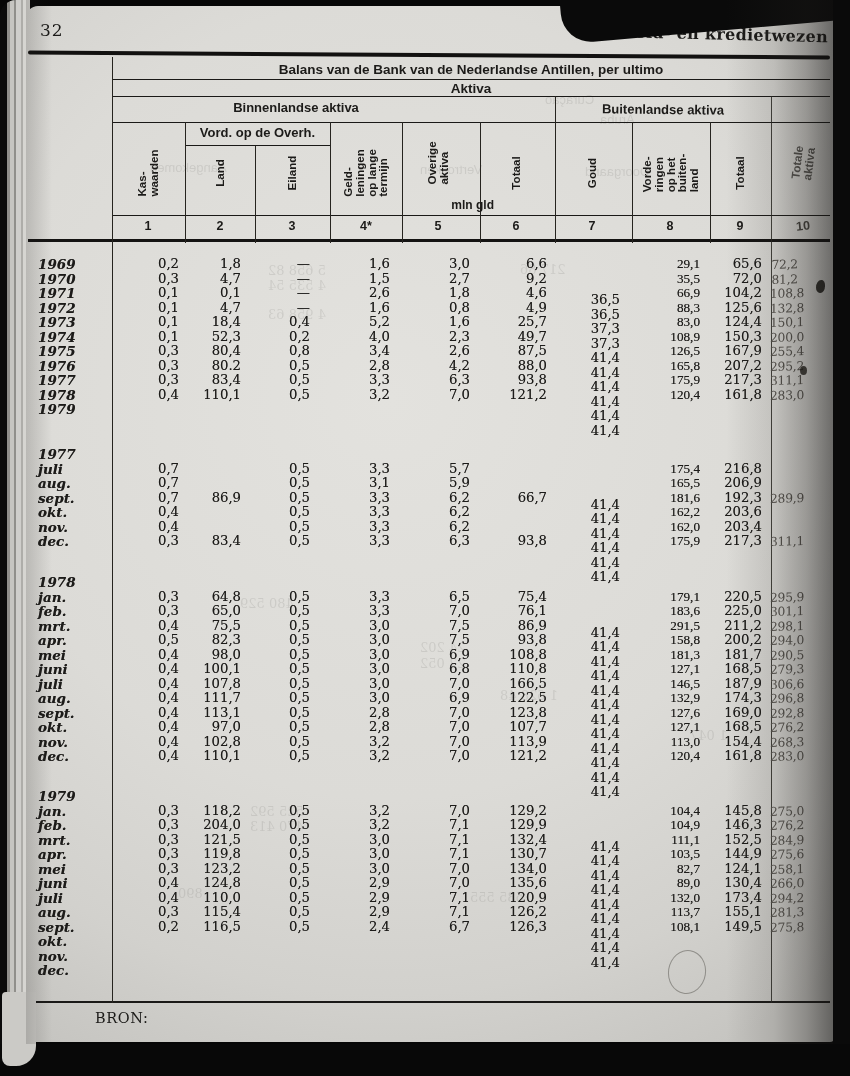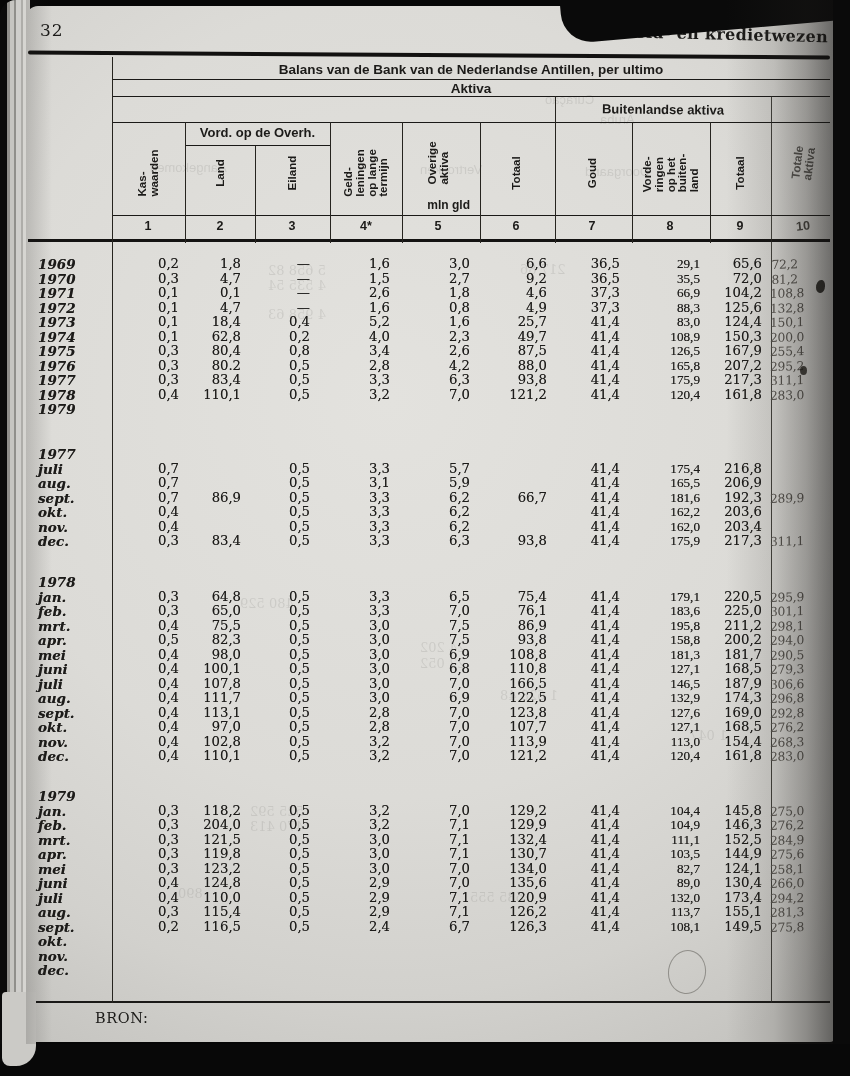--- a/index.html
+++ b/index.html
@@ -34,36 +34,36 @@
   .grp-binnen{left:112px;top:100px;width:368px;font-size:13px;}
   .grp-buiten{left:555px;top:102px;width:216px;font-size:13px;transform:rotate(.6deg);}
   .subgrp{left:185px;top:125px;width:145px;font-size:13px;}
 
   .vlab{position:absolute;width:80px;height:70px;top:138px;}
   .vlab>span{position:absolute;left:50%;top:50%;transform:translate(-50%,-50%) rotate(-90deg);
     white-space:pre-line;font-family:"Liberation Sans",sans-serif;font-weight:bold;font-size:11.6px;line-height:11.8px;text-align:left;}
   .vlab.hi{top:128px;}
   .vlab.curved>span{transform:translate(-50%,-50%) rotate(-83deg);color:#403e3a;opacity:.85;}
 
-  .unit{left:402px;top:198px;width:68px;text-align:right;font-size:12px;}
+  .unit{left:402px;top:198px;width:92px;text-align:right;font-size:12px;}
   .colnum{position:absolute;top:219px;width:60px;text-align:center;font-family:"Liberation Sans",sans-serif;font-weight:bold;font-size:12.5px;}
   .colnum.curved{color:#46443f;transform:rotate(-6deg);}
 
   
   .tsection{position:absolute;left:30px;width:818px;}
   .trow{display:flex;height:14.5px;line-height:14.5px;font-size:13.2px;text-shadow:0 0 .4px rgba(28,27,25,.6);}
   .trow .c0{width:82px;padding-left:8px;box-sizing:border-box;font-style:italic;font-weight:bold;font-size:13.5px;text-align:left;}
   .cv{display:inline-block;text-align:right;box-sizing:border-box;}
   .c1{width:73px;padding-right:6px;}
   .c2{width:70px;padding-right:14px;}
   .c3{width:75px;padding-right:20px;}
   .c4{width:72px;padding-right:12px;}
   .c5{width:78px;padding-right:10px;}
   .c6{width:75px;padding-right:8px;}
-  .c7{width:77px;padding-right:12px;}
+  .c7{width:77px;padding-right:12px;margin-top:36px;}
   .c8{width:78px;padding-right:10px;font-family:Liberation Serif, serif;}
   .c9{width:60px;padding-right:8px;}
   .c10{width:78px;padding-right:50px;color:#55524d;font-size:12.3px;letter-spacing:-.2px;transform:skewY(-1.5deg);text-shadow:none;}
 
   .bron-label{left:95px;top:1010px;font-size:14.5px;letter-spacing:.6px;}
   .bron-text{left:143px;top:1010px;font-size:14.5px;}
 
   
   #ghost-layer .ghost{position:absolute;transform:scaleX(-1);color:#6e6d69;opacity:.16;font-size:13px;filter:blur(.4px);white-space:pre;}
   #ghost-layer .ghost:nth-child(1){left:150px;top:160px;font-family:"Liberation Sans",sans-serif;}
@@ -116,20 +116,21 @@
       <span class="ghost">890</span>
       <span class="ghost">1 047</span>
     </div>
 
   <div class="abs page-number">32</div>
   <div class="abs section-header">O. Geld- en kredietwezen</div>
   <div class="rule-main abs"></div>
 
   <div class="abs tbl-sub sans ctr">Aktiva</div>
   <div class="abs tbl-title sans ctr">Balans van de Bank van de Nederlandse Antillen, per ultimo</div>
+  <div class="abs grp-binnen sans ctr">Binnenlandse aktiva</div>
   <div class="abs grp-buiten sans ctr">Buitenlandse aktiva</div>
   <div class="abs subgrp sans ctr">Vord. op de Overh.</div>
 
   <div class="hline" style="left:112px;top:79px;width:718px;"></div>
   <div class="hline" style="left:112px;top:95.5px;width:718px;"></div>
   <div class="hline" style="left:112px;top:122px;width:718px;"></div>
   <div class="hline" style="left:185px;top:145px;width:145px;"></div>
   <div class="hline" style="left:112px;top:214.5px;width:718px;"></div>
   <div class="hline" style="left:28px;top:239px;width:802px;height:2.8px;background:#141312;"></div>
   <div class="hline" style="left:28px;top:1001px;width:802px;height:2px;"></div>
@@ -261,21 +262,21 @@
         <span class="cv c5">1,6</span>
         <span class="cv c6">25,7</span>
         <span class="cv c7">41,4</span>
         <span class="cv c8">83,0</span>
         <span class="cv c9">124,4</span>
         <span class="cv c10">150,1</span>
       </div>
       <div class="trow">
         <span class="c0">1974</span>
         <span class="cv c1">0,1</span>
-        <span class="cv c2">62,8</span>
+        <span class="cv c2">52,3</span>
         <span class="cv c3">0,2</span>
         <span class="cv c4">4,0</span>
         <span class="cv c5">2,3</span>
         <span class="cv c6">49,7</span>
         <span class="cv c7">41,4</span>
         <span class="cv c8">108,9</span>
         <span class="cv c9">150,3</span>
         <span class="cv c10">200,0</span>
       </div>
       <div class="trow">
@@ -479,21 +480,21 @@
       </div>
       <div class="trow">
         <span class="c0">mrt.</span>
         <span class="cv c1">0,4</span>
         <span class="cv c2">75,5</span>
         <span class="cv c3">0,5</span>
         <span class="cv c4">3,0</span>
         <span class="cv c5">7,5</span>
         <span class="cv c6">86,9</span>
         <span class="cv c7">41,4</span>
-        <span class="cv c8">195,8</span>
+        <span class="cv c8">291,5</span>
         <span class="cv c9">211,2</span>
         <span class="cv c10">298,1</span>
       </div>
       <div class="trow">
         <span class="c0">apr.</span>
         <span class="cv c1">0,5</span>
         <span class="cv c2">82,3</span>
         <span class="cv c3">0,5</span>
         <span class="cv c4">3,0</span>
         <span class="cv c5">7,5</span>

